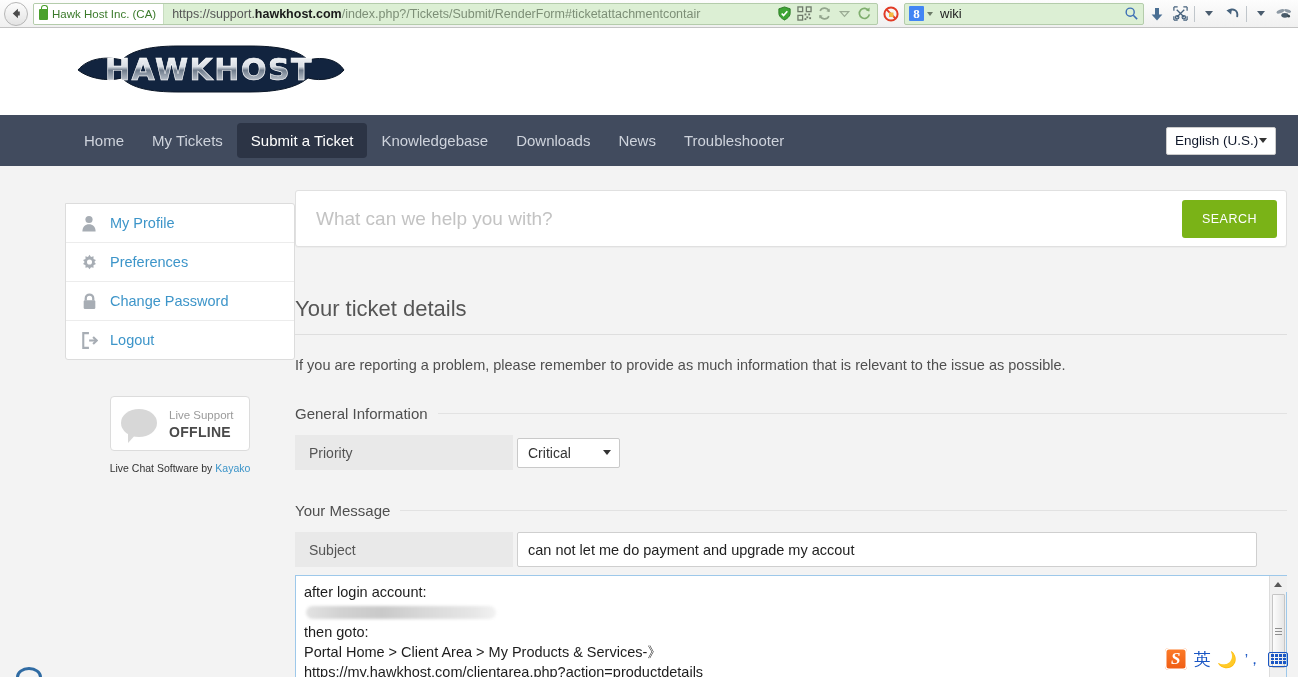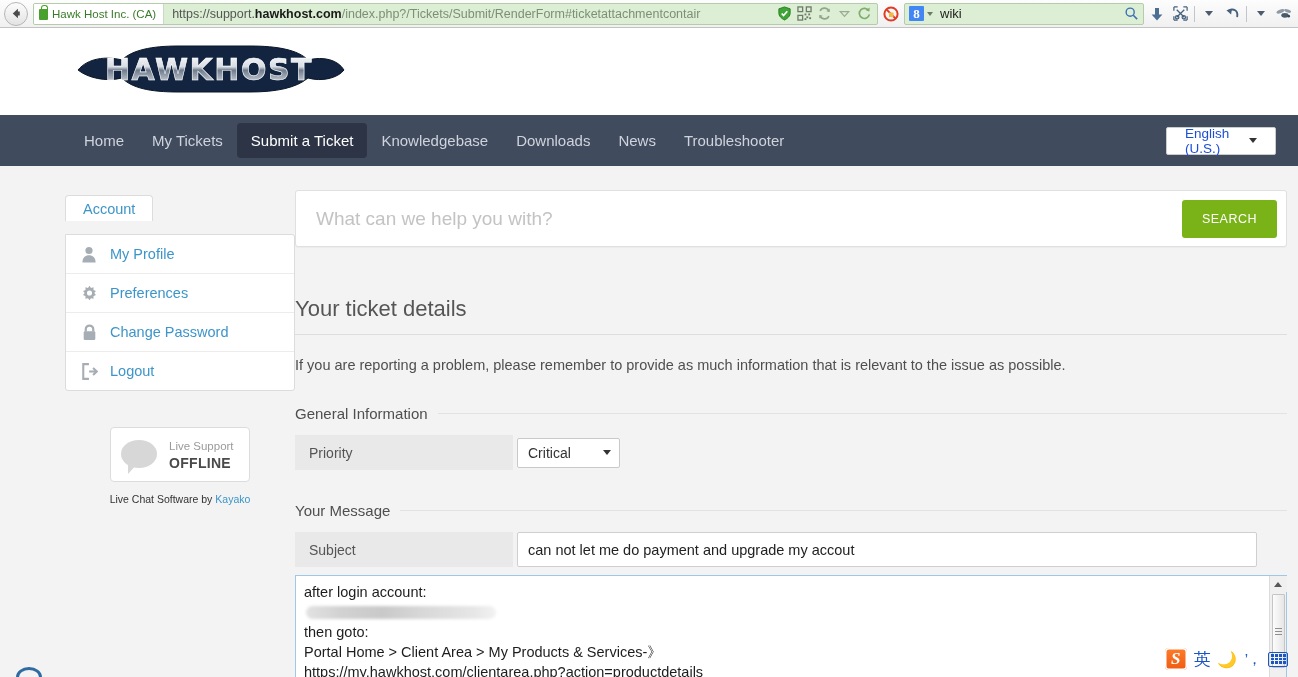--- a/index.html
+++ b/index.html
@@ -179,23 +179,23 @@
     right: 22px; top: 50%;
     transform: translateY(-50%);
     background: #ffffff;
     border: 1px solid #cccccc;
     border-radius: 2px;
     height: 28px;
     width: 110px;
     display: flex;
     align-items: center;
     justify-content: space-between;
-    padding: 0 18px;
+    padding: 0 8px;
     font-size: 13.5px;
-    color: #1d4ed8;
+    color: #0f172a;
   }
   .tri-down {
     width: 0; height: 0;
     border-left: 4px solid transparent;
     border-right: 4px solid transparent;
     border-top: 5px solid #333;
   }
 
   .content {
     display: flex;
@@ -664,23 +664,20 @@
     <div class="lang-select">
       <span>English (U.S.)</span>
       <span class="tri-down"></span>
     </div>
   </div>
 
   <div class="content">
 
     <div class="sidebar">
       <div class="acct-panel">
-        <div class="acct-tabrow">
-          <div class="acct-tab">Account</div>
-        </div>
         <div class="acct-list">
 
           <div class="acct-item">
             <span class="acct-ico">
               <svg width="16" height="17" viewBox="0 0 16 17">
                 <circle cx="8" cy="4.5" r="3.6" fill="#a7adb4"></circle>
                 <path d="M1.4 16.5 C1.4 11.6 4.4 9.2 8 9.2 C11.6 9.2 14.6 11.6 14.6 16.5 Z" fill="#a7adb4"></path>
               </svg>
             </span>
             <span>My Profile</span>

